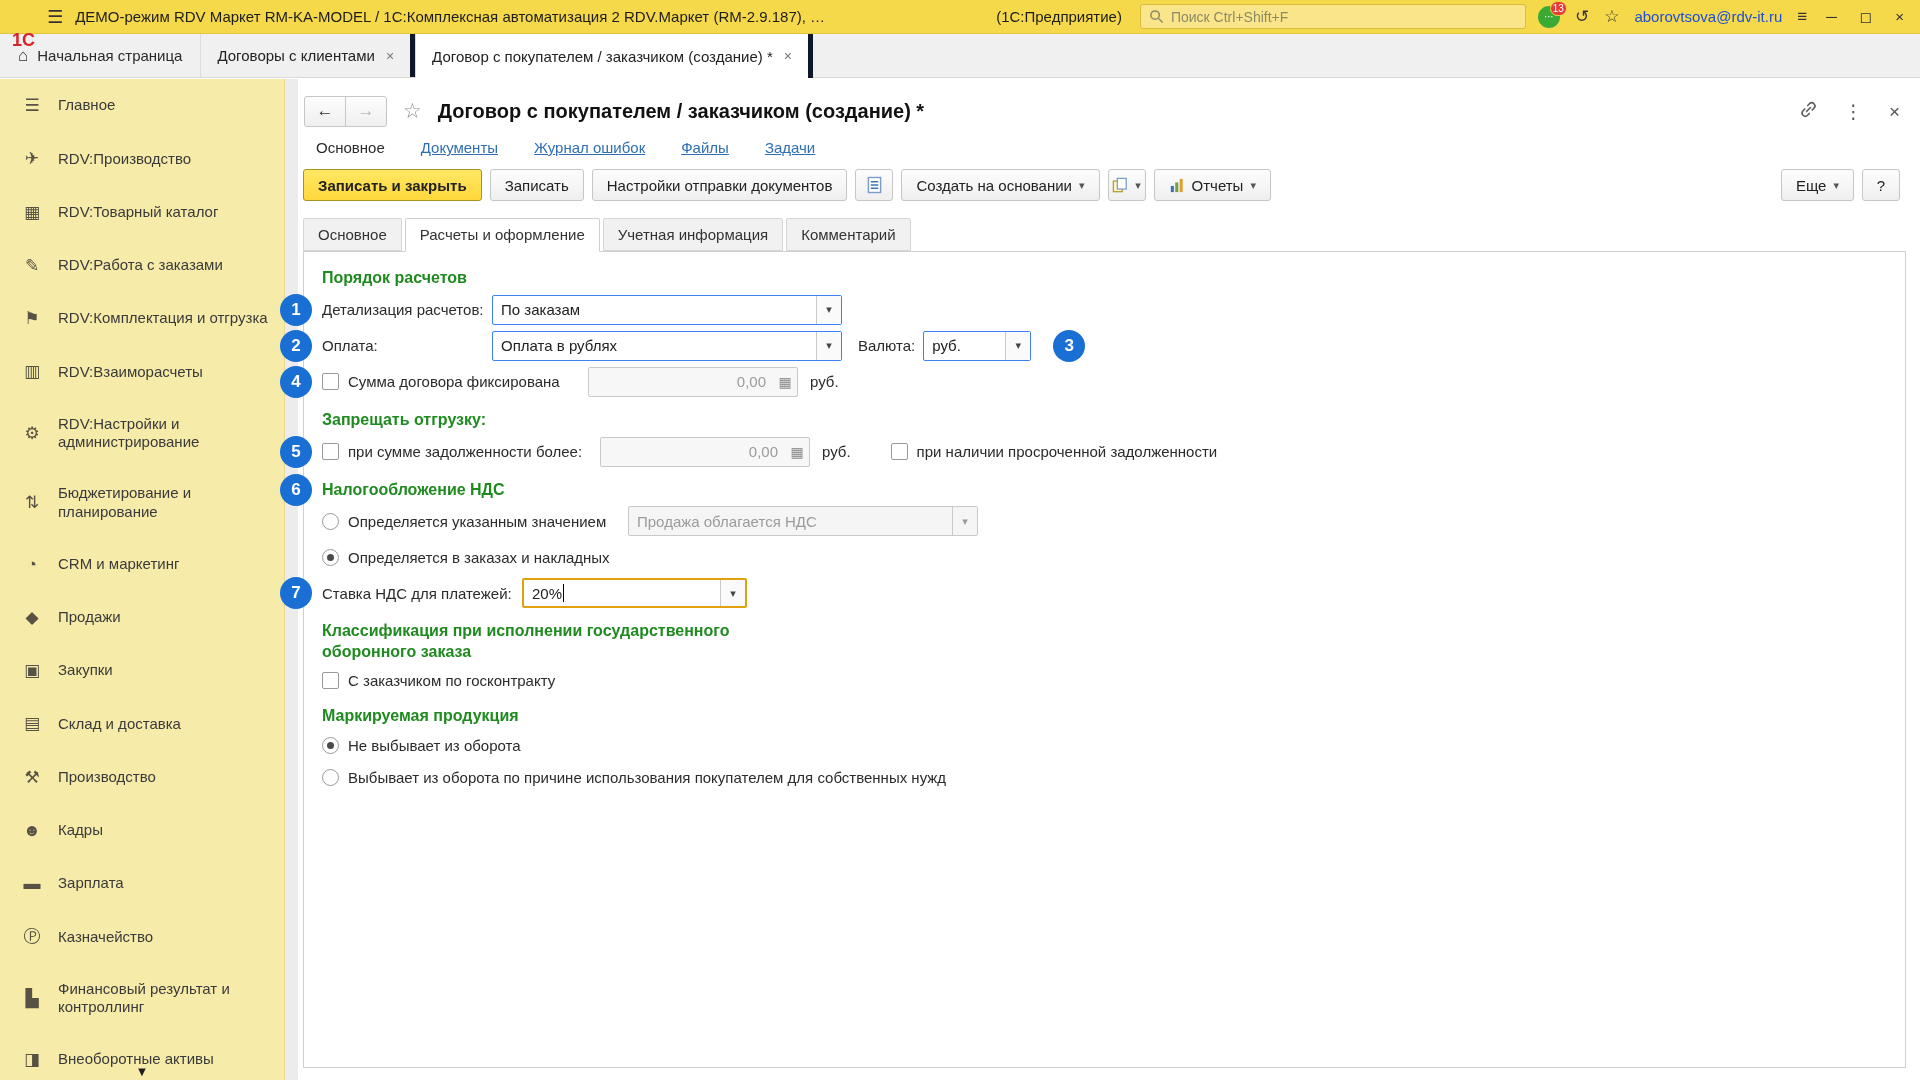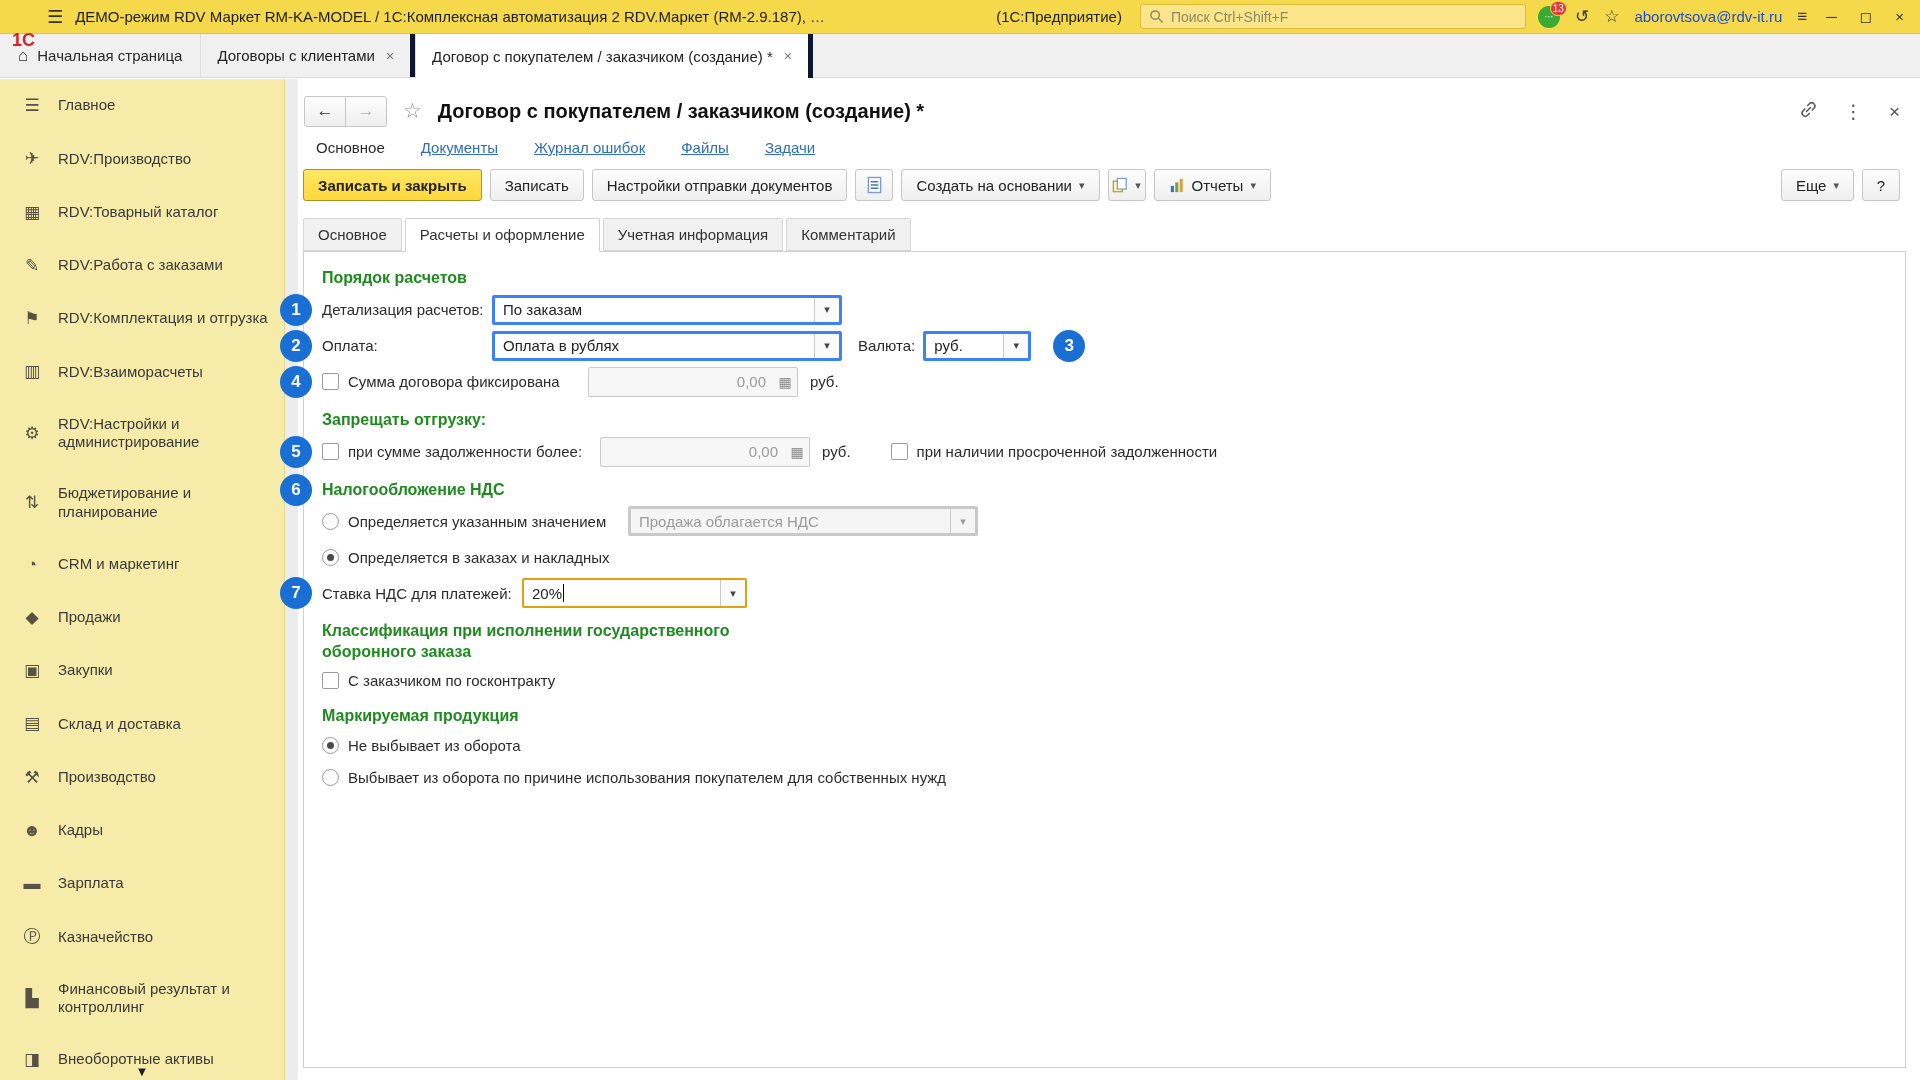--- a/index.html
+++ b/index.html
@@ -75,21 +75,21 @@
   .sec-header { font-size:16px; font-weight:bold; color:#1F8A1F; margin:12px 0 5px; line-height:1.3; }
   .sec-header.first { margin-top:6px; }
   .sec-header.narrow { max-width:480px; }
   .frow { display:flex; align-items:center; margin:4px 0; min-height:32px; position:relative; }
   .lbl { color:#2b2b2b; flex-shrink:0; }
   .w170 { width:170px; } .w200 { width:200px; } .w240 { width:240px; } .w252 { width:252px; } .w280 { width:280px; }
 
   .badge { position:absolute; left:-42px; top:50%; transform:translateY(-50%); width:32px; height:32px; border-radius:50%; background:#1A6FD4; color:#fff; font-weight:bold; font-size:17px; display:flex; align-items:center; justify-content:center; z-index:4; }
   .badge.inline { position:static; transform:none; margin-left:22px; flex-shrink:0; }
 
-  .combo { display:inline-flex; align-items:stretch; height:30px; border:3px solid #3b82f6; background:#fff; border-radius:2px; cursor:pointer; flex-shrink:0; }
+  .combo { display:inline-flex; align-items:stretch; height:30px; border:1px solid #3b82f6; background:#fff; border-radius:2px; cursor:pointer; flex-shrink:0; }
   .combo .ctxt { flex:1; display:flex; align-items:center; padding:0 8px; font-size:15px; color:#222; overflow:hidden; white-space:nowrap; }
   .combo .dd { width:25px; border-left:1px solid #C9C9C9; background:#FAFAFA; display:flex; align-items:center; justify-content:center; font-size:11px; color:#444; }
   .combo.w350 { width:350px; } .combo.w108 { width:108px; } .combo.w225 { width:225px;gap:16px; }
   .combo.disabled { background:#F5F5F5; border-color:#C9C9C9; }
   .combo.disabled .ctxt { color:#9B9B9B; }
   .combo.disabled .dd { background:#F5F5F5; color:#9B9B9B; }
   .combo.focused { border:2px solid #DFA10F; }
 
   .caret { display:inline-block; width:1px; height:18px; background:#000; margin-left:1px; animation:blink 1.1s infinite; }
   @keyframes blink { 0%,49%{opacity:1} 50%,100%{opacity:0} }

